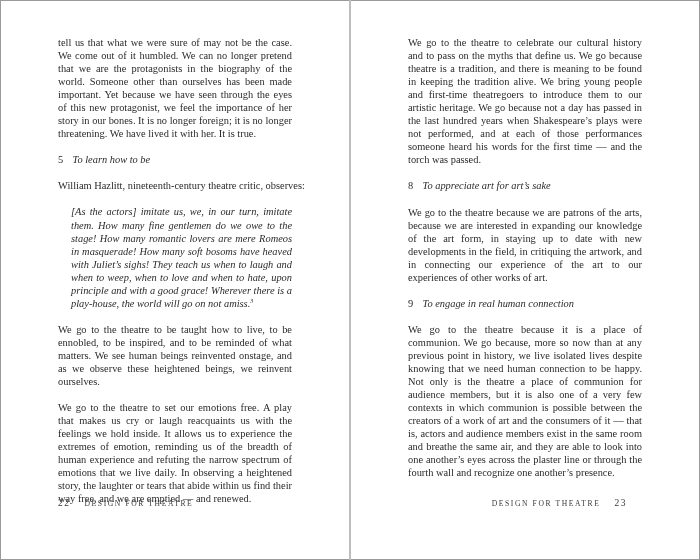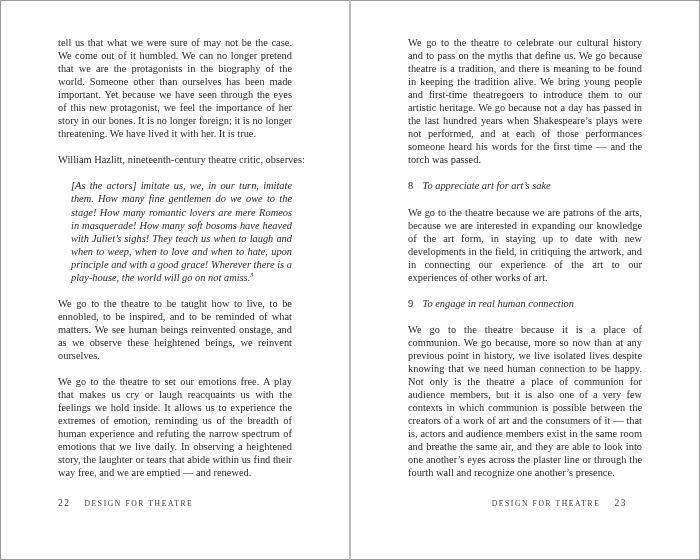--- a/index.html
+++ b/index.html
@@ -30,20 +30,24 @@
 </head>
 <body>
 
 <div class="frame"></div>
 <div class="gutter"></div>
 
 <div class="page left">
   <div class="text">
     <p class="para">tell us that what we were sure of may not be the case. We come out of it humbled. We can no longer pretend that we are the protagonists in the biography of the world. Someone other than ourselves has been made important. Yet because we have seen through the eyes of this new protagonist, we feel the importance of her story in our bones. It is no longer foreign; it is no longer threatening. We have lived it with her. It is true.</p>
 
+    <div class="head">
+      <span class="num">5</span>
+      <span class="ttl">To learn how to be</span>
+    </div>
     <p class="intro">William Hazlitt, nineteenth-century theatre critic, observes:</p>
     <p class="quote"><span>[As the actors] imitate us, we, in our turn, imitate them. How many fine gentlemen do we owe to the stage! How many romantic lovers are mere Romeos in masquerade! How many soft bosoms have heaved with Juliet’s sighs! They teach us when to laugh and when to weep, when to love and when to hate, upon principle and with a good grace! Wherever there is a play-house, the world will go on not amiss.</span><sup>3</sup></p>
     <p class="para">We go to the theatre to be taught how to live, to be ennobled, to be inspired, and to be reminded of what matters. We see human beings reinvented onstage, and as we observe these heightened beings, we reinvent ourselves.</p>
 
     <p class="para">We go to the theatre to set our emotions free. A play that makes us cry or laugh reacquaints us with the feelings we hold inside. It allows us to experience the extremes of emotion, reminding us of the breadth of human experience and refuting the narrow spectrum of emotions that we live daily. In observing a heightened story, the laughter or tears that abide within us find their way free, and we are emptied — and renewed.</p>
   </div>
 
   <div class="folio">
     <span class="pnum">22</span><span class="gap"></span><span>DESIGN FOR THEATRE</span>
   </div>

